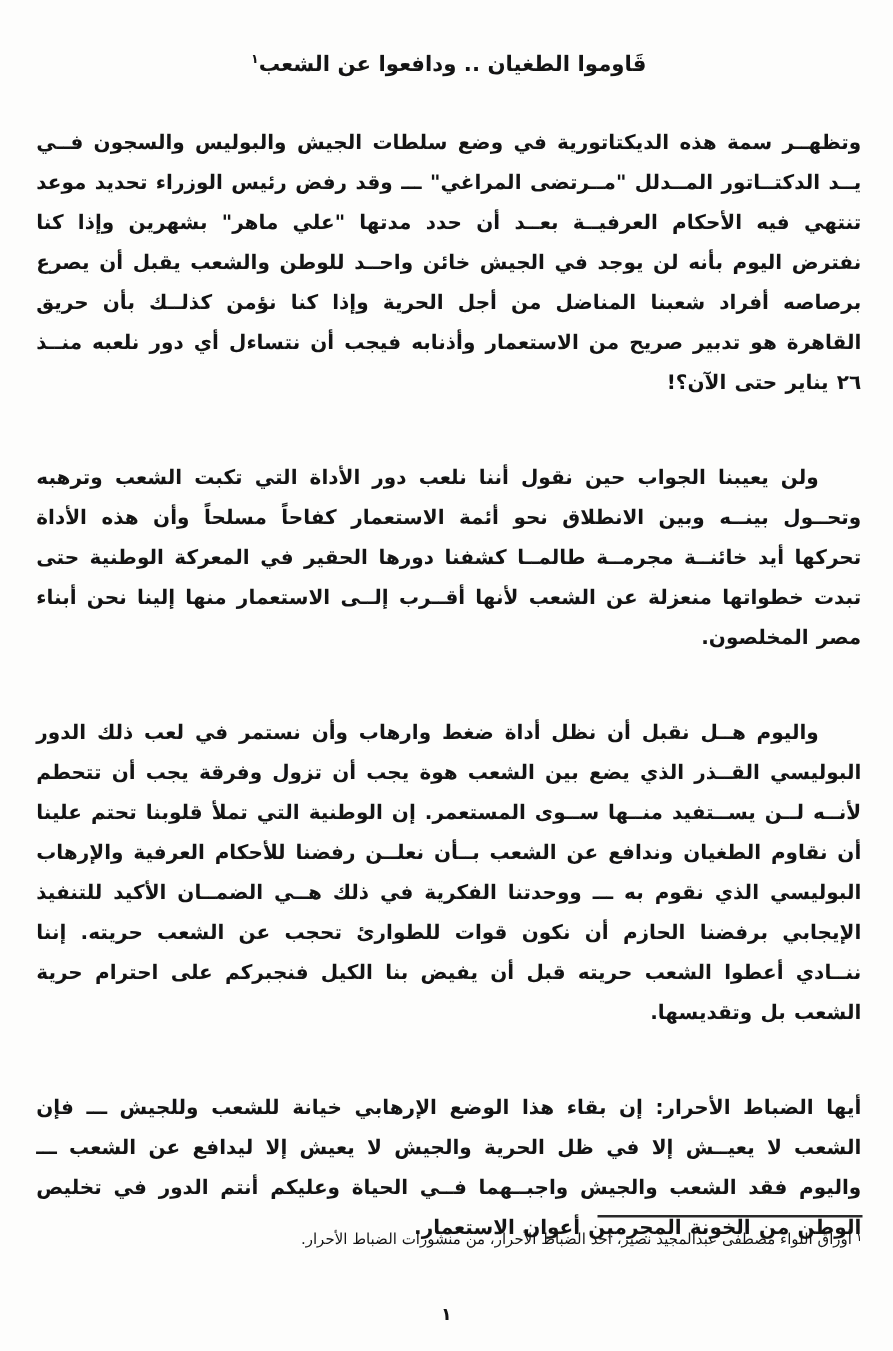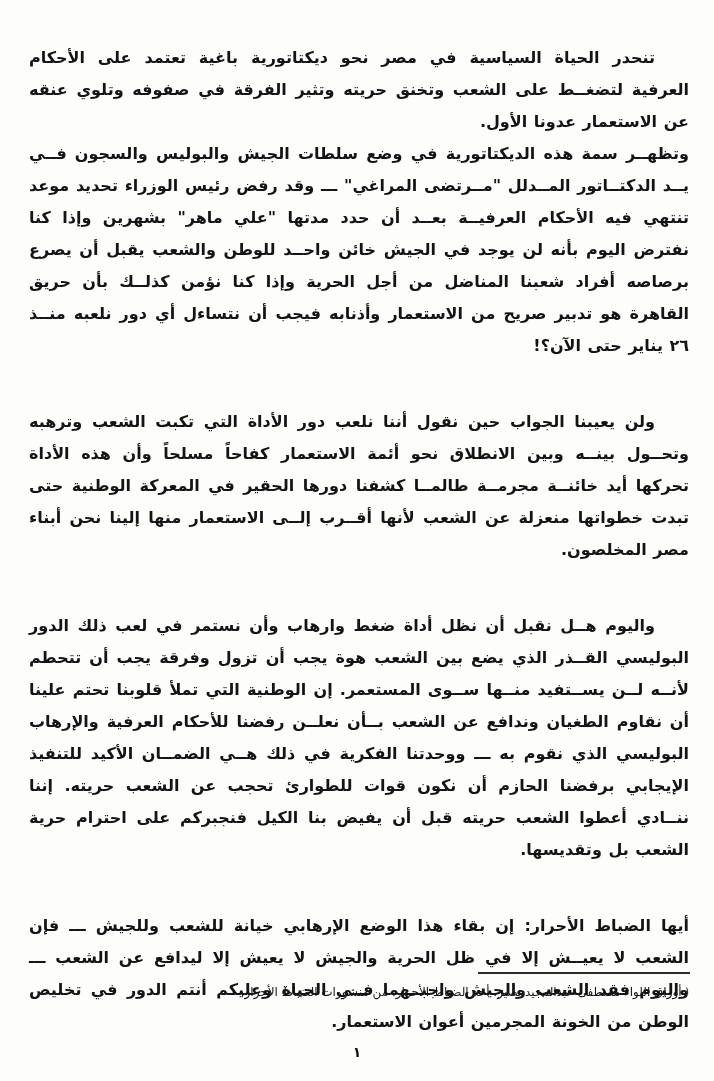--- a/index.html
+++ b/index.html
@@ -83,22 +83,22 @@
     font-weight: bold;
   }
 </style>
 </head>
 <body>
 
 <div class="page">
 
   <div class="content">
 
+    <h1 class="doc-title"><span>قَاوموا الطغيان .. ودافعوا عن الشعب</span><sup>١</sup></h1>
 
-    <p class="body-para indent">تنحدر الحياة السياسية في مصر نحو ديكتاتورية باغية تعتمد على الأحكام العرفية لتضغــط على الشعب وتخنق حريته وتثير الفرقة في صفوفه وتلوي عنقه عن الاستعمار عدونا الأول.</p>
 
     <p class="body-para">وتظهــر سمة هذه الديكتاتورية في وضع سلطات الجيش والبوليس والسجون فــي يــد الدكتــاتور المــدلل "مــرتضى المراغي" ـــ وقد رفض رئيس الوزراء تحديد موعد تنتهي فيه الأحكام العرفيــة بعــد أن حدد مدتها "علي ماهر" بشهرين وإذا كنا نفترض اليوم بأنه لن يوجد في الجيش خائن واحــد للوطن والشعب يقبل أن يصرع برصاصه أفراد شعبنا المناضل من أجل الحرية وإذا كنا نؤمن كذلــك بأن حريق القاهرة هو تدبير صريح من الاستعمار وأذنابه فيجب أن نتساءل أي دور نلعبه منــذ ٢٦ يناير حتى الآن؟!</p>
 
     <p class="body-para indent spaced">ولن يعيبنا الجواب حين نقول أننا نلعب دور الأداة التي تكبت الشعب وترهبه وتحــول بينــه وبين الانطلاق نحو أئمة الاستعمار كفاحاً مسلحاً وأن هذه الأداة تحركها أيد خائنــة مجرمــة طالمــا كشفنا دورها الحقير في المعركة الوطنية حتى تبدت خطواتها منعزلة عن الشعب لأنها أقــرب إلــى الاستعمار منها إلينا نحن أبناء مصر المخلصون.</p>
 
     <p class="body-para indent spaced">واليوم هــل نقبل أن نظل أداة ضغط وارهاب وأن نستمر في لعب ذلك الدور البوليسي القــذر الذي يضع بين الشعب هوة يجب أن تزول وفرقة يجب أن تتحطم لأنــه لــن يســتفيد منــها ســوى المستعمر. إن الوطنية التي تملأ قلوبنا تحتم علينا أن نقاوم الطغيان وندافع عن الشعب بــأن نعلــن رفضنا للأحكام العرفية والإرهاب البوليسي الذي نقوم به ـــ ووحدتنا الفكرية في ذلك هــي الضمــان الأكيد للتنفيذ الإيجابي برفضنا الحازم أن نكون قوات للطوارئ تحجب عن الشعب حريته. إننا ننــادي أعطوا الشعب حريته قبل أن يفيض بنا الكيل فنجبركم على احترام حرية الشعب بل وتقديسها.</p>
 
     <p class="body-para spaced">أيها الضباط الأحرار: إن بقاء هذا الوضع الإرهابي خيانة للشعب وللجيش ـــ فإن الشعب لا يعيــش إلا في ظل الحرية والجيش لا يعيش إلا ليدافع عن الشعب ـــ واليوم فقد الشعب والجيش واجبــهما فــي الحياة وعليكم أنتم الدور في تخليص الوطن من الخونة المجرمين أعوان الاستعمار.</p>
 
   </div>

